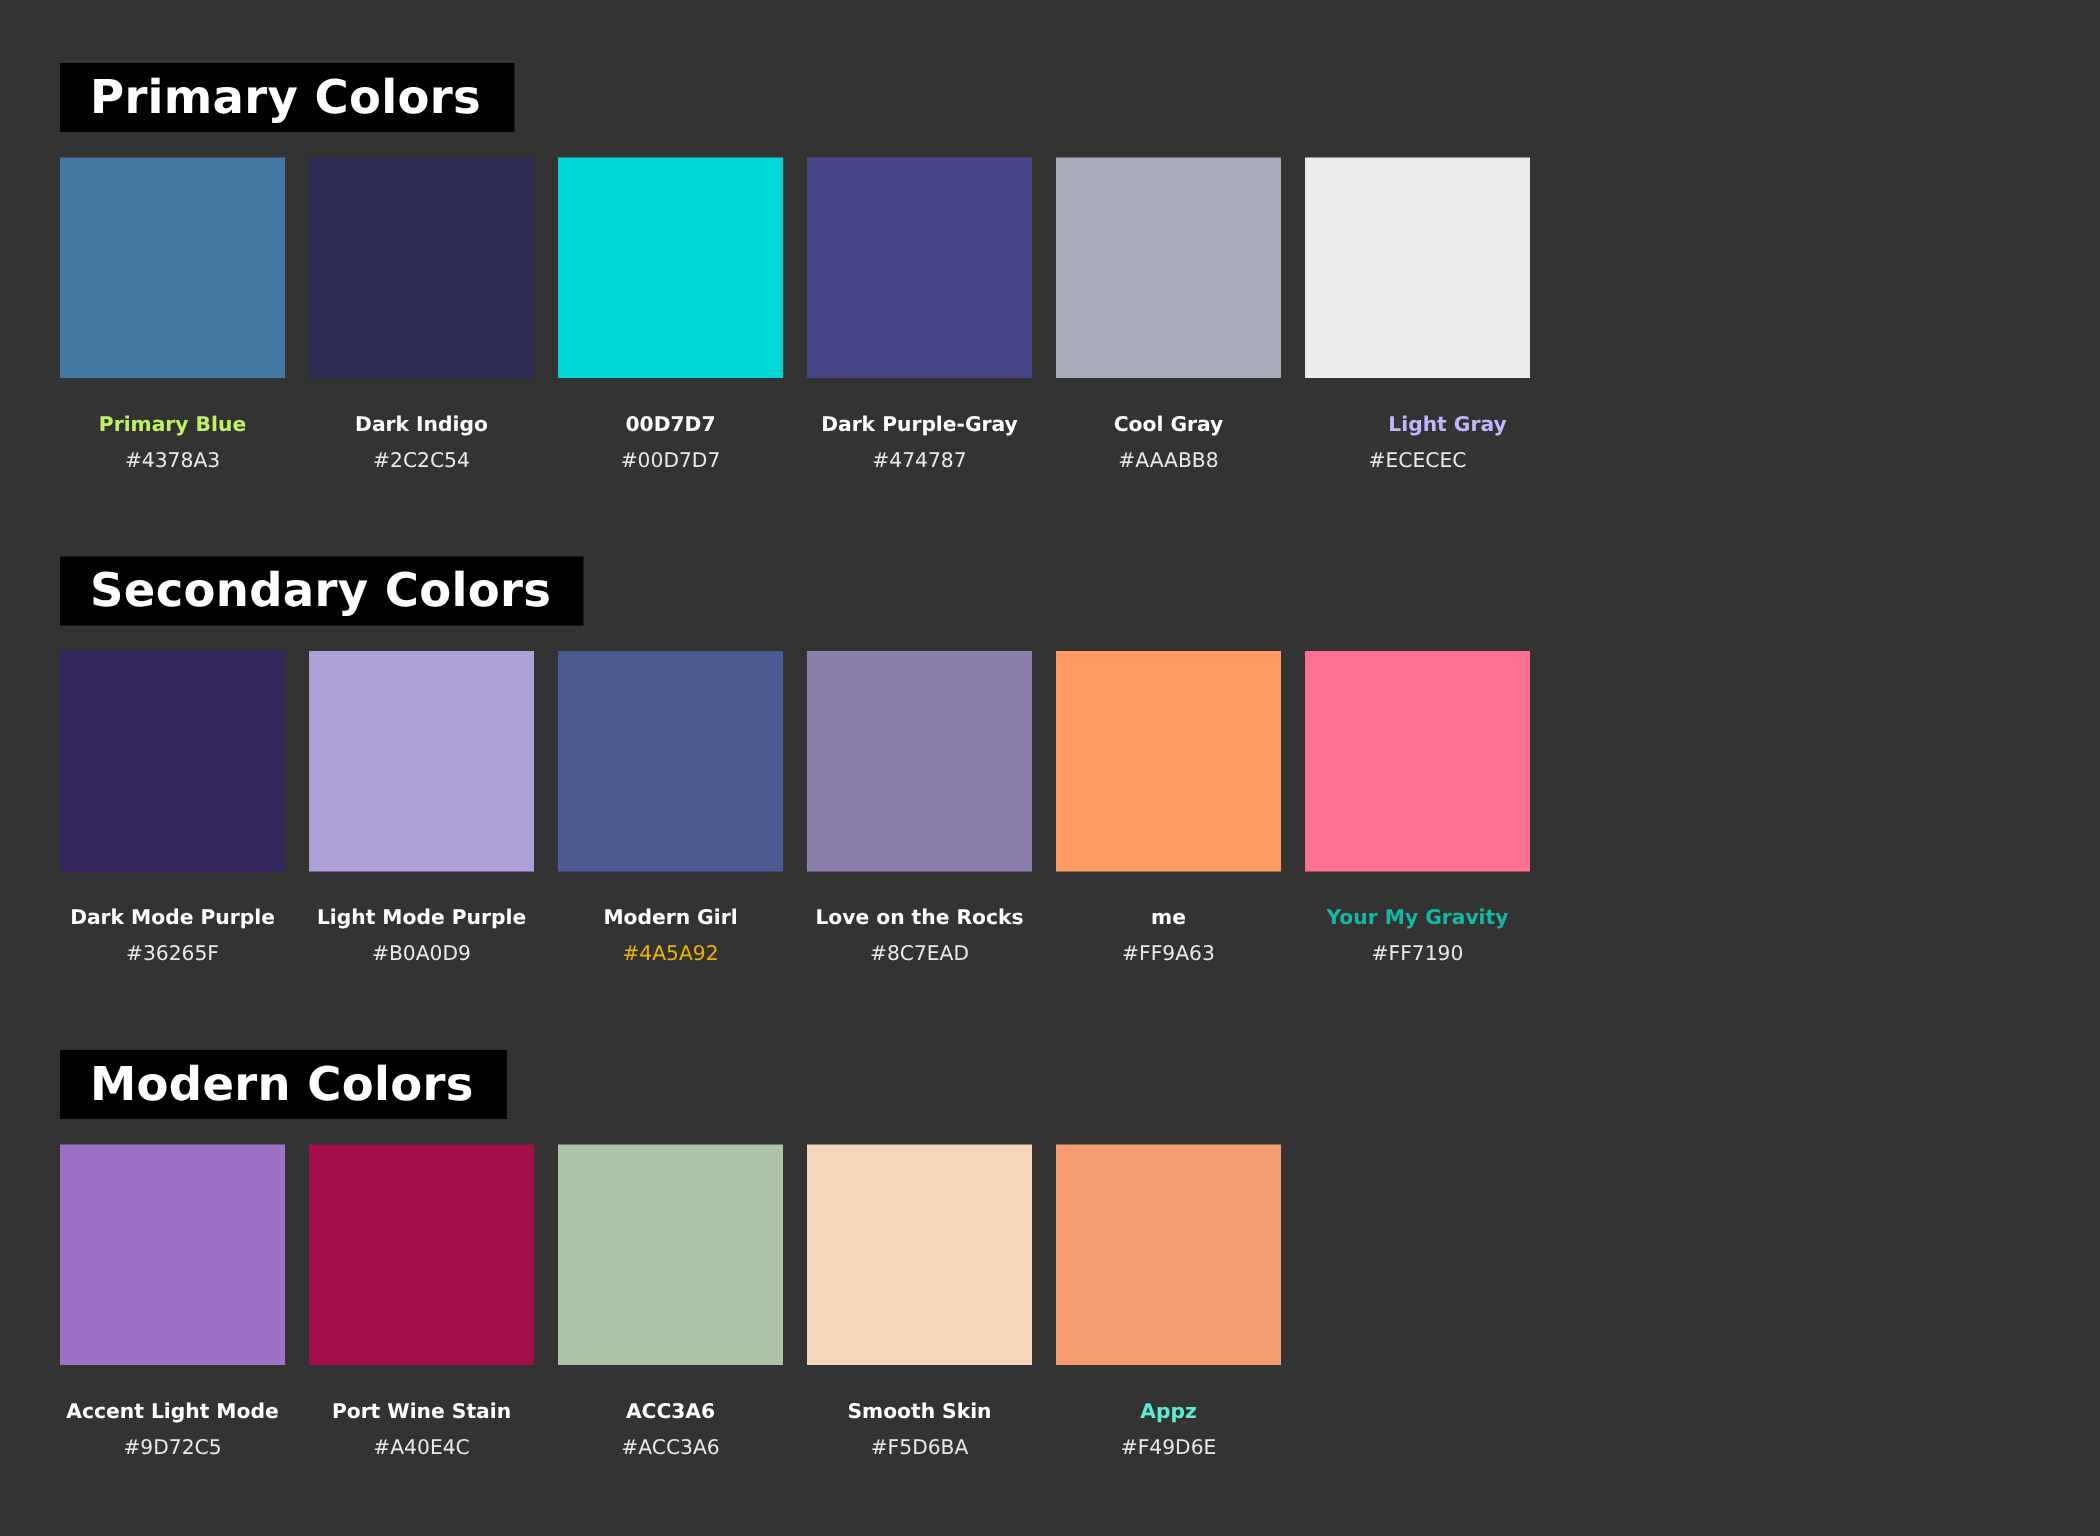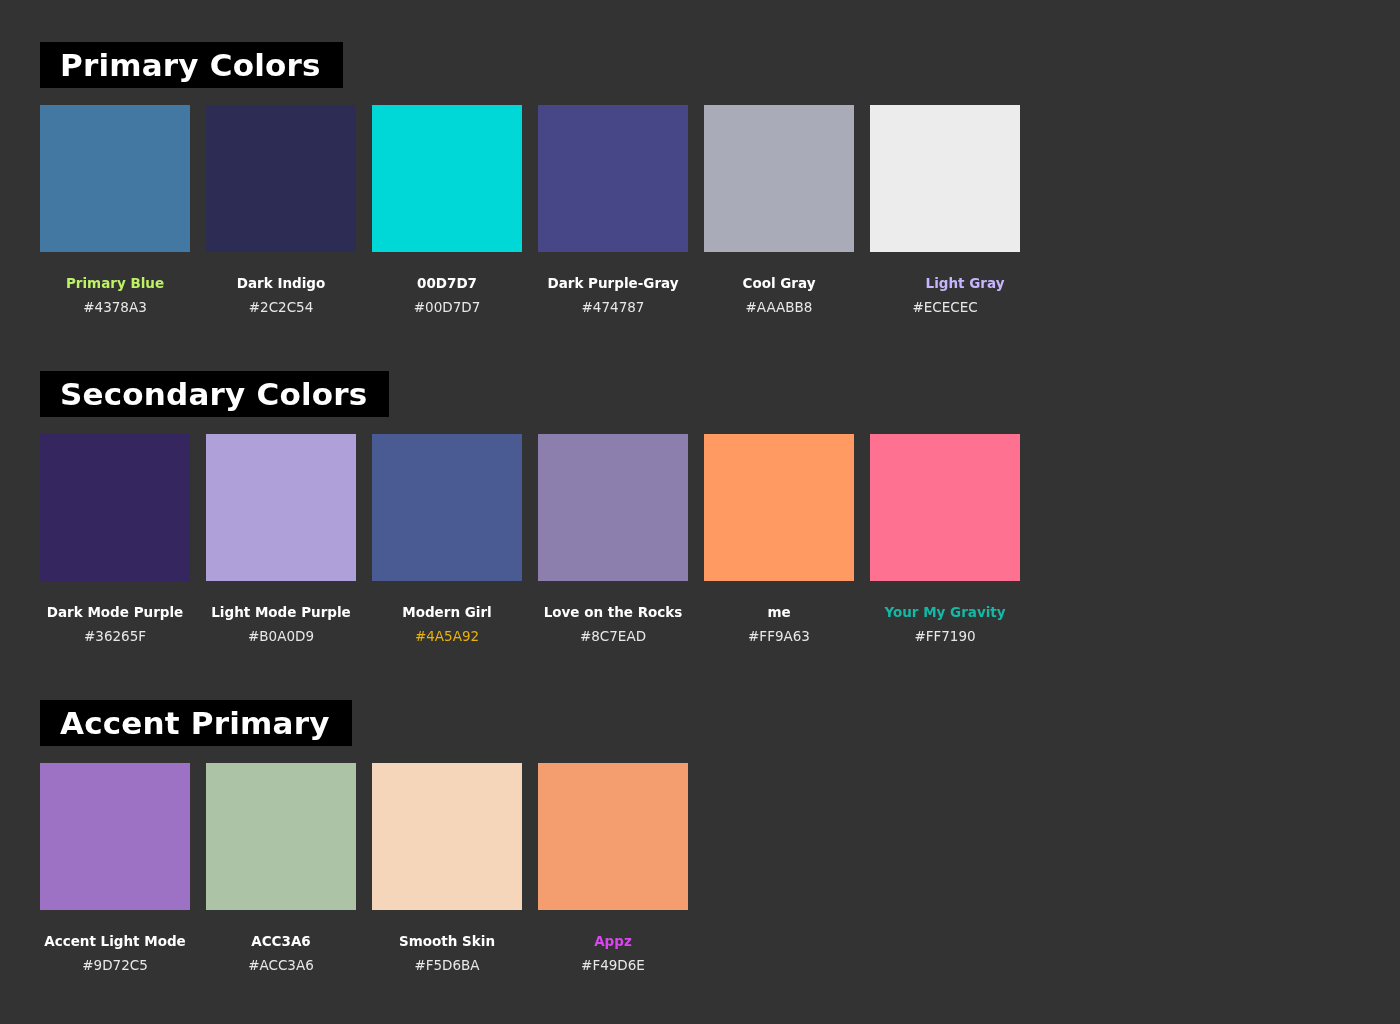--- a/index.html
+++ b/index.html
@@ -150,38 +150,43 @@
         <div class="swatch-chip" style="background-color: rgb(255, 113, 144);"></div>
         <div class="swatch-name" style="color: #14b8a6;">Your My Gravity</div>
         <div class="swatch-hex" style="color: rgb(232, 232, 232);">#FF7190</div>
       </div>
     </div>
   </div>
 
   <div class="section-gap-2"></div>
 
   <div class="section">
-    <div class="section-header" style="background-color: rgb(0, 0, 0); color: rgb(255, 255, 255);">Accent Primary</div>
+    <div class="section-header" style="background-color: rgb(0, 0, 0); color: rgb(255, 255, 255);">Modern Colors</div>
     <div class="swatch-row">
       <div class="swatch-cell">
         <div class="swatch-chip" style="background-color: rgb(157, 114, 197);"></div>
         <div class="swatch-name" style="color: rgb(255, 255, 255);">Accent Light Mode</div>
         <div class="swatch-hex" style="color: rgb(232, 232, 232);">#9D72C5</div>
+      </div>
+      <div class="swatch-cell">
+        <div class="swatch-chip" style="background-color: rgb(164, 14, 76);"></div>
+        <div class="swatch-name" style="color: rgb(255, 255, 255);">Port Wine Stain</div>
+        <div class="swatch-hex" style="color: rgb(232, 232, 232);">#A40E4C</div>
       </div>
       <div class="swatch-cell">
         <div class="swatch-chip" style="background-color: rgb(172, 195, 166);"></div>
         <div class="swatch-name" style="color: rgb(255, 255, 255);">ACC3A6</div>
         <div class="swatch-hex" style="color: rgb(232, 232, 232);">#ACC3A6</div>
       </div>
       <div class="swatch-cell">
         <div class="swatch-chip" style="background-color: rgb(245, 214, 186);"></div>
         <div class="swatch-name" style="color: rgb(255, 255, 255);">Smooth Skin</div>
         <div class="swatch-hex" style="color: rgb(232, 232, 232);">#F5D6BA</div>
       </div>
       <div class="swatch-cell">
         <div class="swatch-chip" style="background-color: rgb(244, 157, 110);"></div>
-        <div class="swatch-name" style="color: #d946ef;">Appz</div>
+        <div class="swatch-name" style="color: #5eead4;">Appz</div>
         <div class="swatch-hex" style="color: rgb(232, 232, 232); text-align: right;">#F49D6E</div>
       </div>
     </div>
   </div>
 
 </div>
 
 </body></html>

